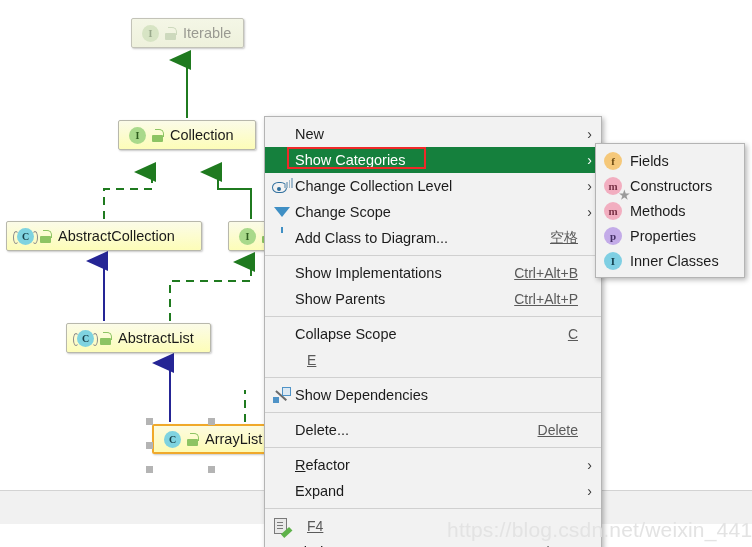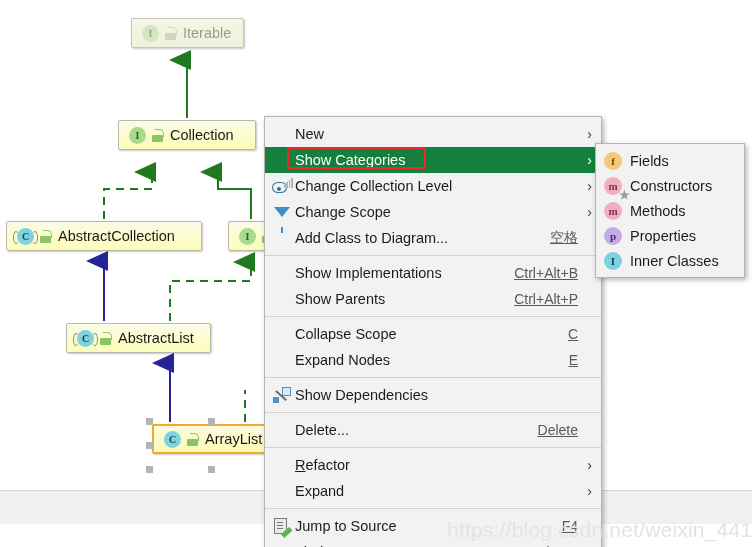--- a/index.html
+++ b/index.html
@@ -473,21 +473,20 @@
 
     <div class="mi">
       <span class="mi-icon"></span>
       <span class="mi-label">Collapse Scope</span>
       <span class="mi-shortcut">C</span>
       <span class="mi-arrow"></span>
     </div>
 
     <div class="mi">
       <span class="mi-icon"></span>
-      <span class="mi-label">Expand Nodes</span>
       <span class="mi-shortcut">E</span>
       <span class="mi-arrow"></span>
     </div>
 
     <div class="sep"></div>
 
     <div class="mi">
       <span class="mi-icon">
         <span class="dep-icon">
             <span class="sq1"></span>
@@ -524,21 +523,20 @@
 
     <div class="sep"></div>
 
     <div class="mi">
       <span class="mi-icon">
         <span class="src-icon">
             <span class="page"></span>
             <span class="pencil"></span>
           </span>
       </span>
-      <span class="mi-label">Jump to Source</span>
       <span class="mi-shortcut">F4</span>
       <span class="mi-arrow"></span>
     </div>
 
     <div class="mi">
       <span class="mi-icon"></span>
       <span class="mi-label"><span>Find </span><span class="mnemonic">U</span><span>sages</span></span>
       <span class="mi-shortcut">Alt+F7</span>
       <span class="mi-arrow"></span>
     </div>

